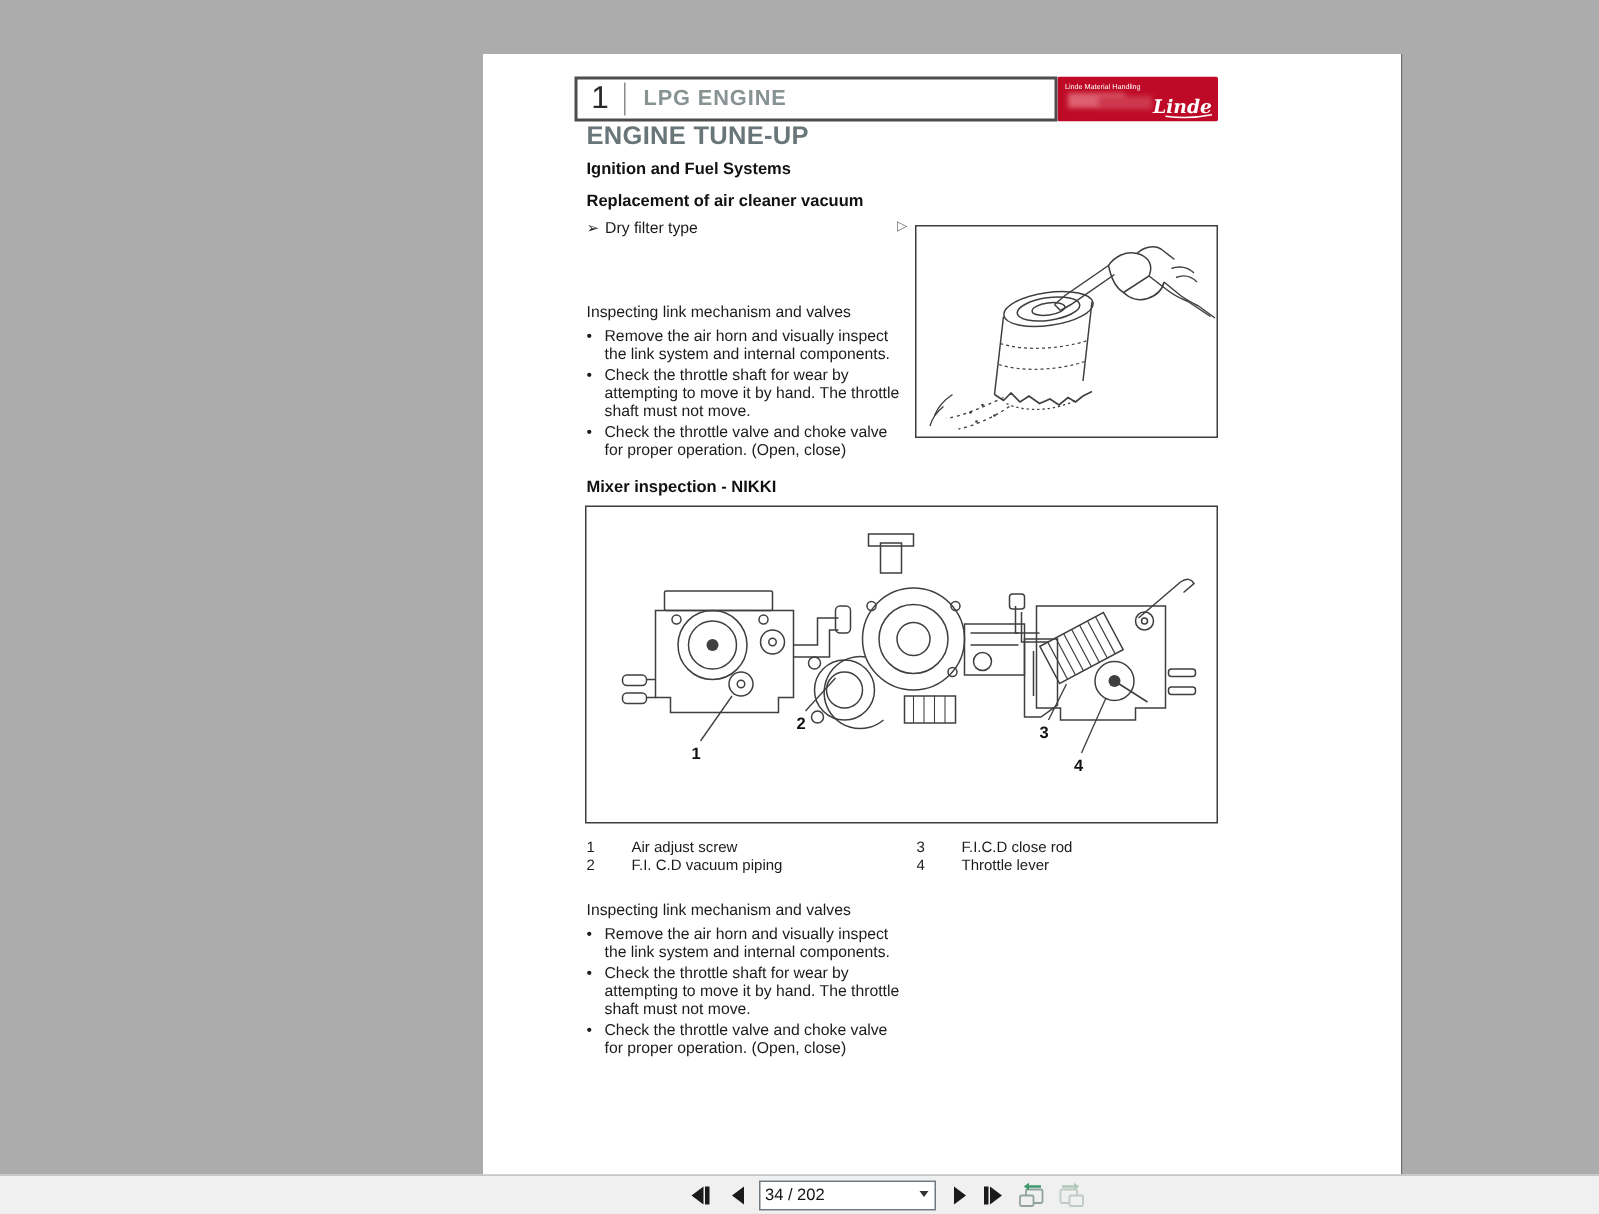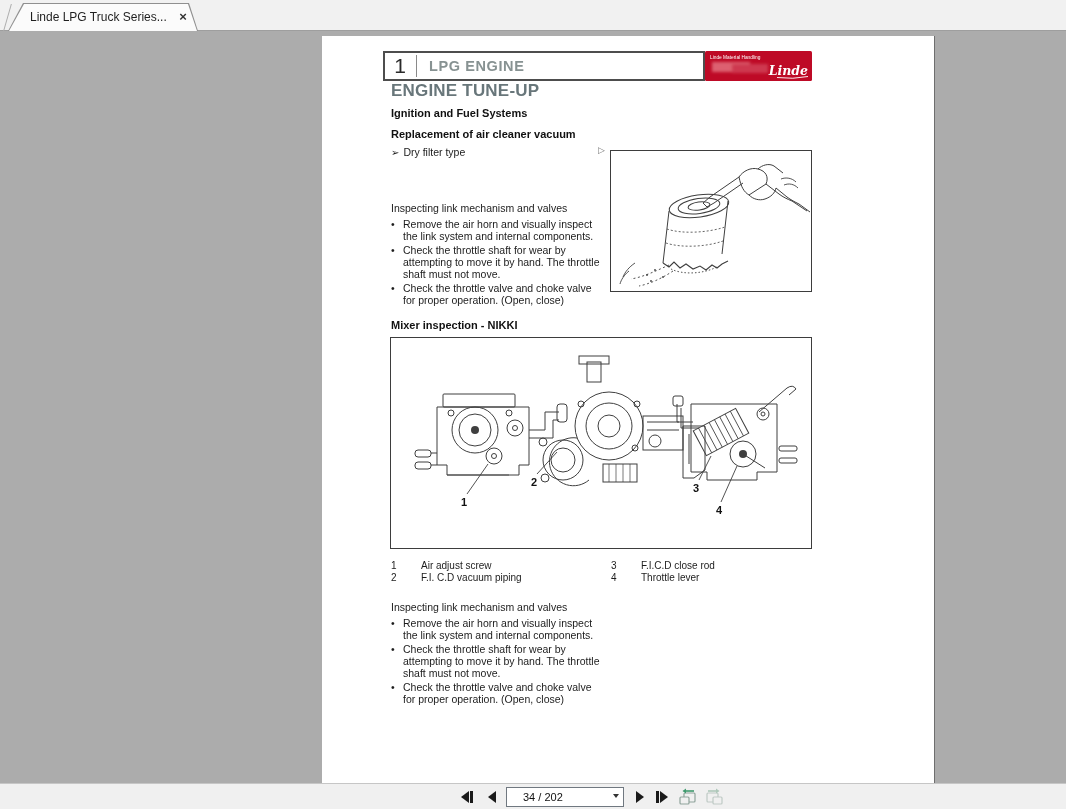--- a/index.html
+++ b/index.html
@@ -65,38 +65,30 @@
   .legend .lnum2 { position:absolute; left:220px; }
   .legend .llab2 { position:absolute; left:250px; }
 
   
   .toolbar { position:absolute; left:0; top:783px; width:1066px; height:26px;
              background:#F0F0F0; border-top:1px solid #C6C6C6; }
   .navbtn { position:absolute; top:4px; width:20px; height:18px; cursor:default; }
   .page-combo { position:absolute; left:506px; top:3px; width:118px; height:20px; }
   .page-combo input { width:118px; height:20px; border:1px solid #707880; background:#fff;
                       font-family:"Liberation Sans",sans-serif; font-size:11px; color:#111;
-                      padding:0 18px 0 16px; }
+                      padding:0 18px 0 3px; }
   .combo-arrow { position:absolute; right:5px; top:7px; width:0; height:0;
                  border-left:3.5px solid transparent; border-right:3.5px solid transparent;
                  border-top:4px solid #333; }
 </style>
 </head>
 <body>
 
 <div class="screen">
 
-  <div class="tabbar">
-    <div class="tab-partial"></div>
-    <div class="tab-outer">
-      <div class="tab-inner"></div>
-      <span class="tab-title">Linde LPG Truck Series...</span>
-      <span class="tab-close">×</span>
-    </div>
-  </div>
 
   <div class="viewer">
     <div class="docpage">
 
       <div class="chapter-box">
         <span class="chapter-num">1</span>
         <span class="chapter-div"></span>
         <span class="chapter-title">LPG ENGINE</span>
       </div>
 

